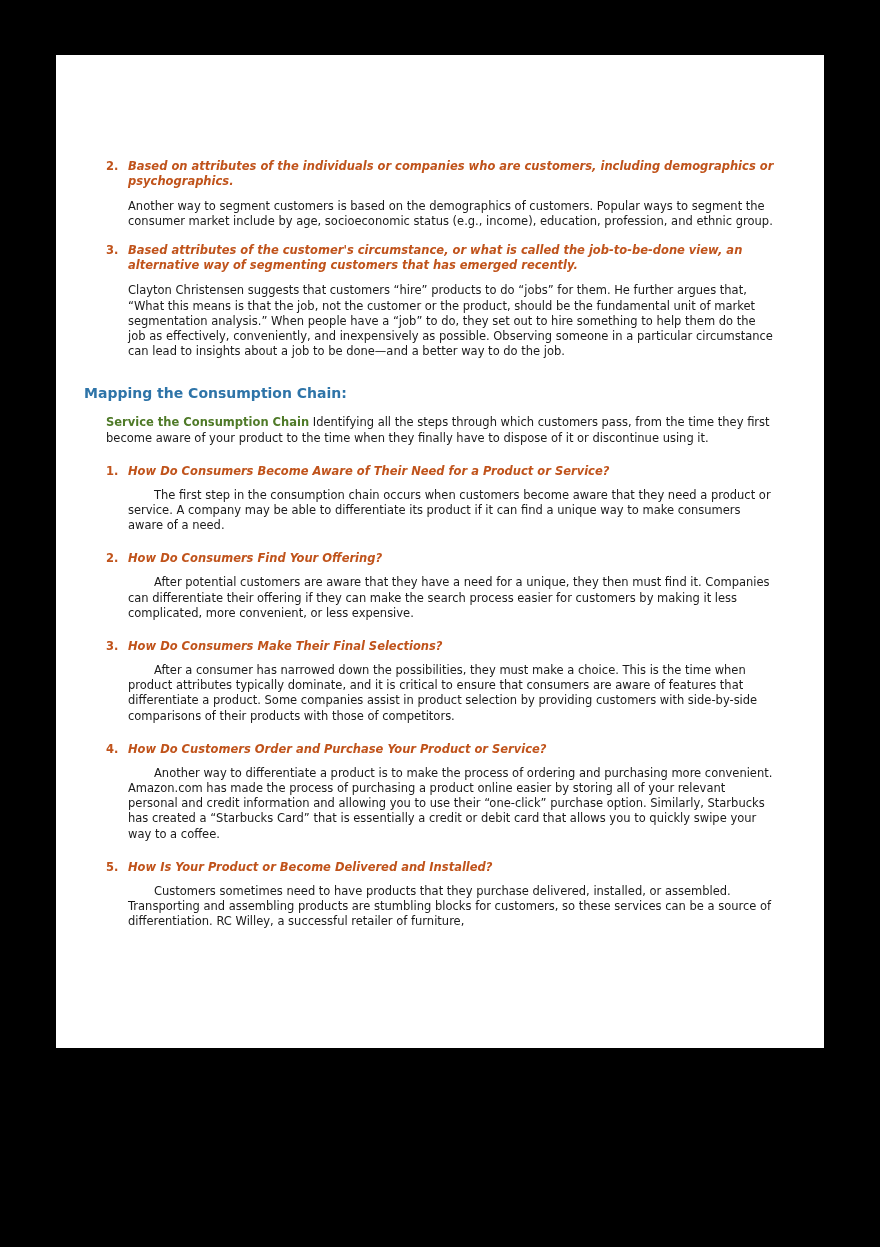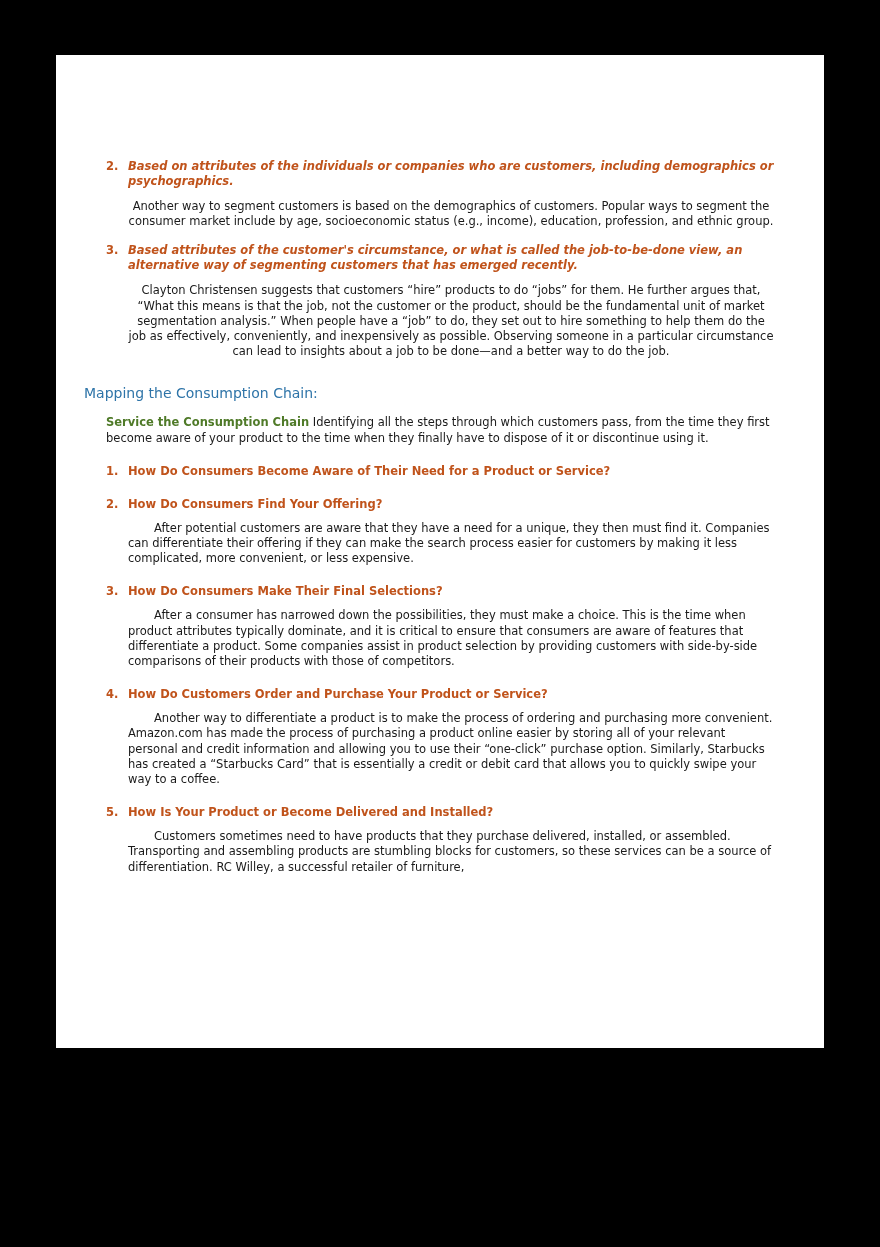--- a/index.html
+++ b/index.html
@@ -44,26 +44,26 @@
     line-height: 15px;
     flex: 1;
     font-style: italic;
   }
   .body-indent {
     margin-left: 22px;
     margin-top: 10px;
     font-size: 11.5px;
     line-height: 15.2px;
     color: #1a1a1a;
-    text-align: center;
+    text-align: left;
   }
   .section-title {
     margin-top: 26px;
     font-size: 14px;
-    font-weight: normal;
+    font-weight: bold;
     color: #2e74a8;
     margin-left: -22px;
   }
   .intro-para {
     margin-top: 14px;
     font-size: 11.5px;
     line-height: 15.2px;
     color: #1a1a1a;
   }
   .intro-para .lead {
@@ -84,20 +84,21 @@
     flex: 0 0 22px;
     font-size: 11.5px;
     line-height: 15px;
   }
   .cc-item .q .qt {
     font-weight: bold;
     color: #c0531b;
     font-size: 11.5px;
     line-height: 15px;
     flex: 1;
+    font-style: italic;
   }
   .cc-item .a {
     margin-left: 22px;
     margin-top: 9px;
     font-size: 11.5px;
     line-height: 15.2px;
     color: #1a1a1a;
     text-indent: 26px;
   }
 </style>
@@ -121,20 +122,21 @@
 
     <div class="section-title">Mapping the Consumption Chain:</div>
 
     <div class="intro-para"><span class="lead">Service the Consumption Chain</span><span> Identifying all the steps through which customers pass, from the time they first become aware of your product to the time when they finally have to dispose of it or discontinue using it.</span></div>
 
     <div class="cc-item">
       <div class="q">
         <span class="num">1.</span>
         <span class="qt">How Do Consumers Become Aware of Their Need for a Product or Service?</span>
       </div>
+      <div class="a">The first step in the consumption chain occurs when customers become aware that they need a product or service. A company may be able to differentiate its product if it can find a unique way to make consumers aware of a need.</div>
     </div>
 
     <div class="cc-item">
       <div class="q">
         <span class="num">2.</span>
         <span class="qt">How Do Consumers Find Your Offering?</span>
       </div>
       <div class="a">After potential customers are aware that they have a need for a unique, they then must find it. Companies can differentiate their offering if they can make the search process easier for customers by making it less complicated, more convenient, or less expensive.</div>
     </div>
 

